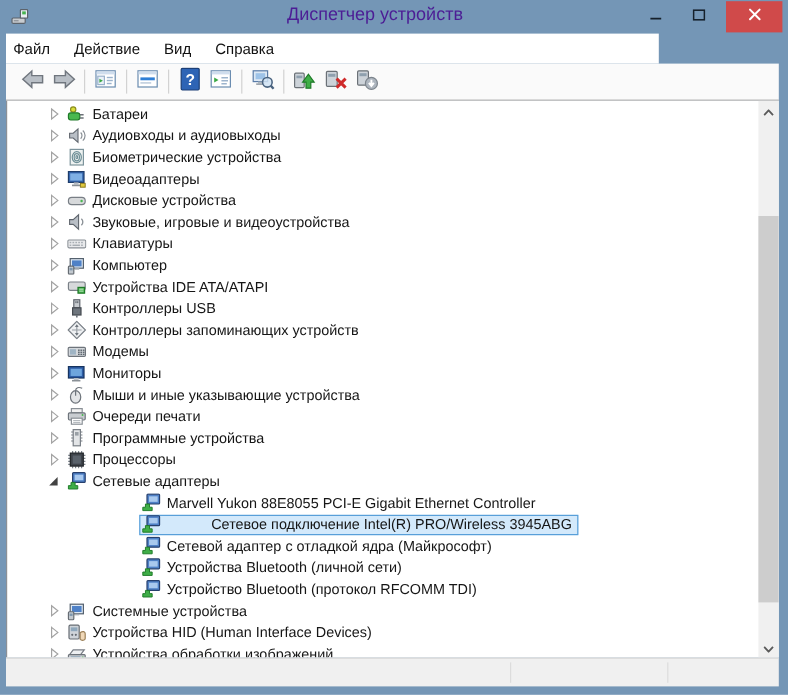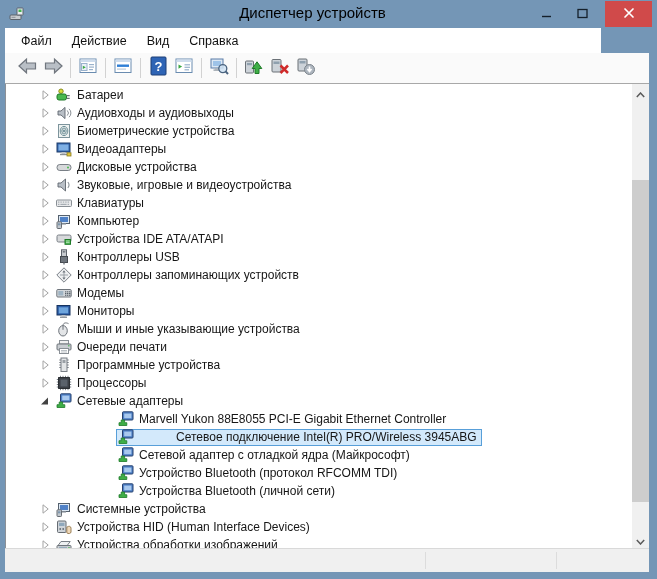--- a/index.html
+++ b/index.html
@@ -5,29 +5,29 @@
   * { box-sizing: border-box; margin: 0; padding: 0; }
   html,body { width:657px; height:579px; }
   body { font-family:"Liberation Sans", sans-serif; overflow:hidden; }
 
   #window { position:relative; width:657px; height:579px; background:#7496b6; }
 
   
   #titlebar { position:absolute; left:0; top:0; width:657px; height:28px; }
   #app-icon { position:absolute; left:9px; top:6px; width:16px; height:16px; }
   #title { position:absolute; left:0; top:4px; width:657px; text-align:center;
-           padding-right:32px; font-size:15px; color:#000000; }
+           padding-right:32px; font-size:15px; color:#4c1d95; }
   .winbtn { position:absolute; top:0; height:27px; display:flex; align-items:center; justify-content:center; }
   #btn-min { right:96px; width:30px; }
   #btn-max { right:58px; width:34px; }
   #btn-close { right:5px; width:47px; top:1px; height:26px; background:#d04a4a; }
 
   
-  #menubar { position:absolute; left:5px; top:28px; width:596px; height:25px; background:#ffffff;
-             display:flex; align-items:center; padding-left:16px; font-size:12.5px; color:#111; }
+  #menubar { position:absolute; left:5px; top:28px; width:544px; height:25px; background:#ffffff;
+             display:flex; align-items:center; padding-left:6px; font-size:12.5px; color:#111; }
   .menu-item { padding:3px 9px 3px 9px; margin-right:2px; }
   .menu-item:first-child { padding-left:0; }
 
   
   #toolbar { position:absolute; left:5px; top:53px; width:644px; height:31px; background:#fafafa;
              border-bottom:1px solid #a8a8a8; display:flex; align-items:center; padding-left:9px; }
   .tbtn { width:26px; height:24px; display:flex; align-items:center; justify-content:center; flex:none; }
   .tsep { width:1px; height:20px; background:#d2d2d2; margin:0 4px; flex:none; }
 
   
@@ -554,33 +554,33 @@
         </div>
         <div class="tree-row lvl2">
           <span class="node">
             <span class="dev-icon">
               <svg width="16" height="16" viewBox="0 0 16 16">
                 <rect x="4.5" y="0.8" width="10.5" height="8.2" rx="0.8" fill="#4f81c7" stroke="#27406e"></rect>
                 <rect x="6.2" y="2.6" width="7.2" height="4.6" fill="#a9c9ee"></rect>
                 <path d="M1 14.5 v-2.8 h2.2 V9 h3.4 v2.7 h2.2 v2.8 z" fill="#3fae47" stroke="#1e7a28" stroke-width="0.8"></path>
               </svg>
             </span>
-            <span class="tree-label">Устройство Bluetooth (протокол RFCOMM TDI)</span>
+            <span class="tree-label">Устройства Bluetooth (личной сети)</span>
           </span>
         </div>
         <div class="tree-row lvl2">
           <span class="node">
             <span class="dev-icon">
               <svg width="16" height="16" viewBox="0 0 16 16">
                 <rect x="4.5" y="0.8" width="10.5" height="8.2" rx="0.8" fill="#4f81c7" stroke="#27406e"></rect>
                 <rect x="6.2" y="2.6" width="7.2" height="4.6" fill="#a9c9ee"></rect>
                 <path d="M1 14.5 v-2.8 h2.2 V9 h3.4 v2.7 h2.2 v2.8 z" fill="#3fae47" stroke="#1e7a28" stroke-width="0.8"></path>
               </svg>
             </span>
-            <span class="tree-label">Устройства Bluetooth (личной сети)</span>
+            <span class="tree-label">Устройство Bluetooth (протокол RFCOMM TDI)</span>
           </span>
         </div>
         <div class="tree-row lvl1">
           <span class="expander">
             <svg width="16" height="16" viewBox="0 0 16 16">
               <path d="M6 3.8 L11.2 8 L6 12.2 z" fill="#ffffff" stroke="#a3a3a3"></path>
             </svg>
           </span>
           <span class="node">
             <span class="dev-icon">

